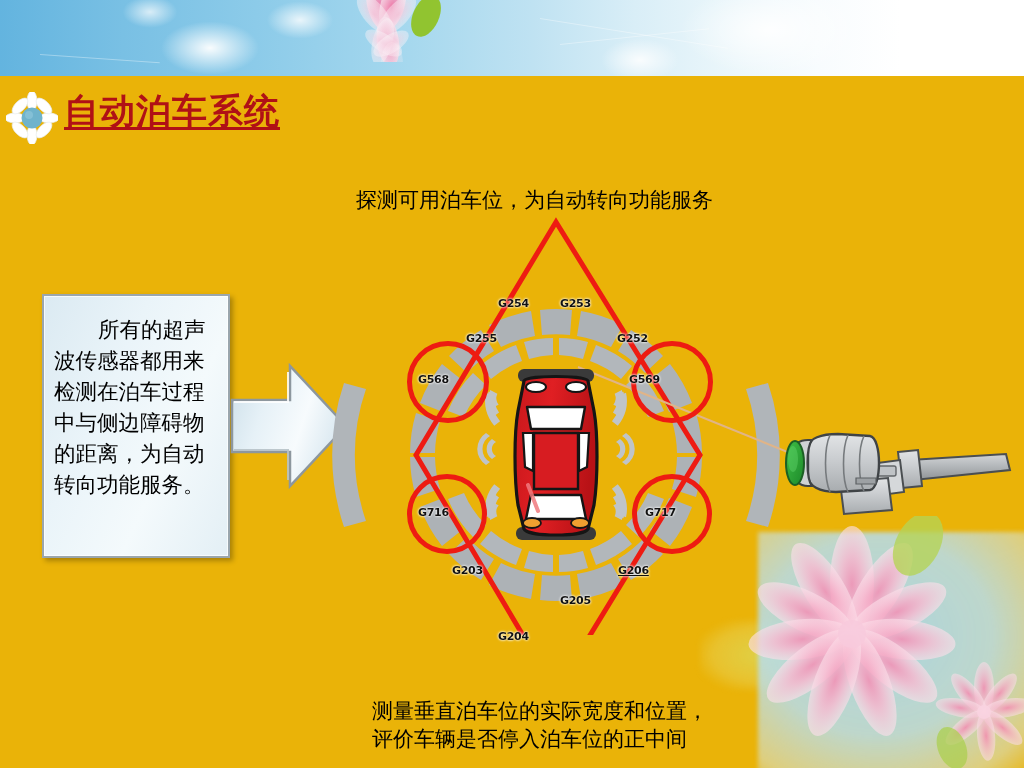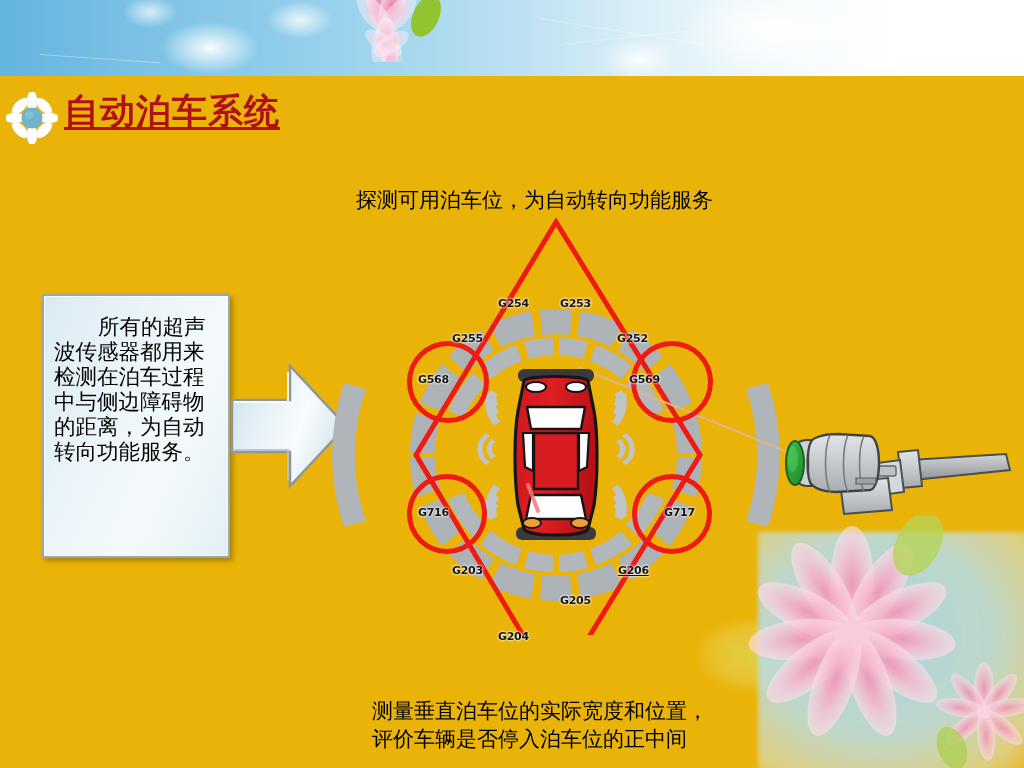--- a/index.html
+++ b/index.html
@@ -89,21 +89,21 @@
     border: 2px solid #9aa6ad;
     box-shadow: 3px 3px 5px rgba(0,0,0,0.28), inset 0 0 0 1px rgba(255,255,255,0.7);
     box-sizing: border-box;
   }
   .callout-text {
     position: absolute;
     left: 10px;
     top: 18px;
     width: 168px;
     font-size: 21.5px;
-    line-height: 25px;
+    line-height: 31px;
     color: #000000;
     text-indent: 44px;
     font-family: "DejaVu Serif", "Liberation Serif", serif;
     text-align: left;
     letter-spacing: 0px;
   }
 
   
   .block-arrow {
     position: absolute;
@@ -418,26 +418,26 @@
       <path d="M 24,118 L 34,144" stroke="#f07a7e" stroke-width="4" opacity="0.85" stroke-linecap="round"></path>
     </svg>
 
     <div class="hl-circle" style="left:77px;top:126px;width:82px;height:82px;"></div>
     <div class="hl-circle" style="left:301px;top:126px;width:82px;height:82px;"></div>
     <div class="hl-circle" style="left:77px;top:259px;width:80px;height:80px;"></div>
     <div class="hl-circle" style="left:302px;top:259px;width:80px;height:80px;"></div>
 
     <div class="sensor-label" style="left:168px;top:82px;">G254</div>
     <div class="sensor-label" style="left:230px;top:82px;">G253</div>
-    <div class="sensor-label" style="left:122px;top:117px;">G255</div>
+    <div class="sensor-label" style="left:136px;top:117px;">G255</div>
     <div class="sensor-label" style="left:287px;top:117px;">G252</div>
     <div class="sensor-label" style="left:88px;top:158px;">G568</div>
     <div class="sensor-label" style="left:299px;top:158px;">G569</div>
     <div class="sensor-label" style="left:88px;top:291px;">G716</div>
-    <div class="sensor-label" style="left:315px;top:291px;margin-left:19px;">G717</div>
+    <div class="sensor-label" style="left:315px;top:291px;">G717</div>
     <div class="sensor-label" style="left:122px;top:349px;">G203</div>
     <div class="sensor-label" style="left:288px;top:349px;text-decoration:underline;">G206</div>
     <div class="sensor-label" style="left:168px;top:379px;margin-top:36px;">G204</div>
     <div class="sensor-label" style="left:230px;top:379px;">G205</div>
   </div>
 
   <svg class="connector" viewBox="0 0 236 110">
     <defs>
       <linearGradient id="bodyG" x1="0" y1="0" x2="0" y2="1">
         <stop offset="0%" stop-color="#e2e4e6"></stop>

